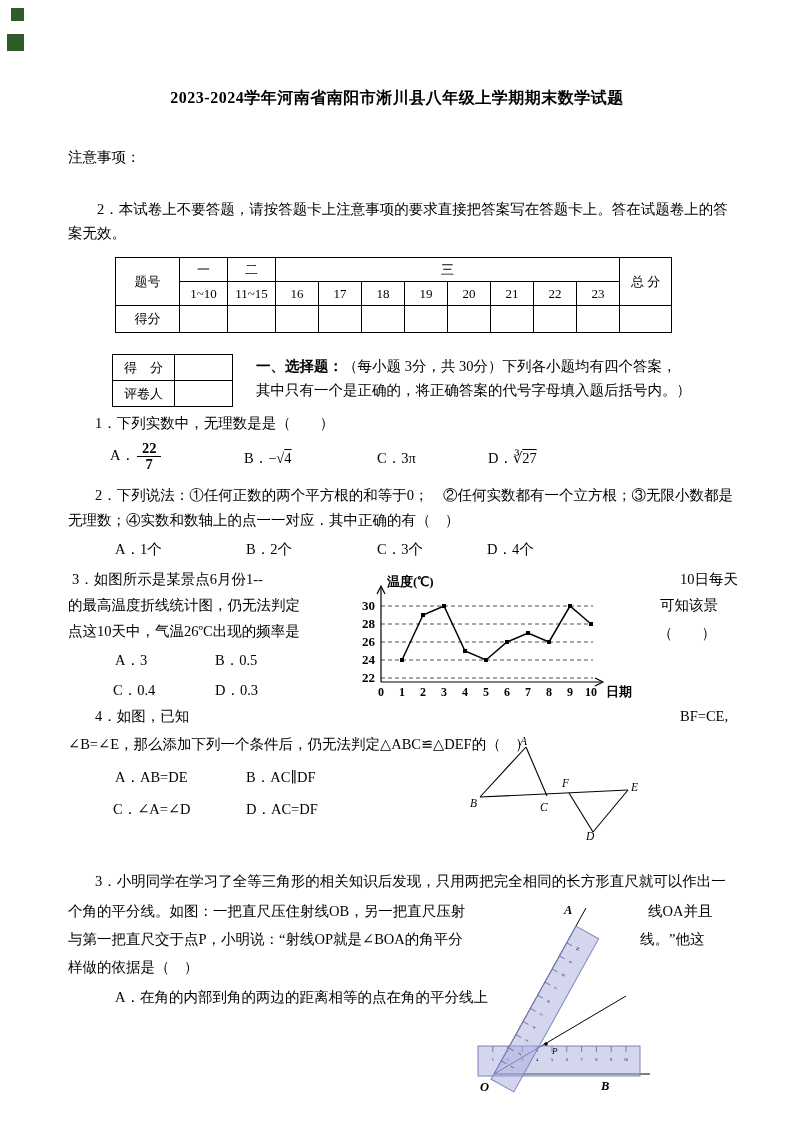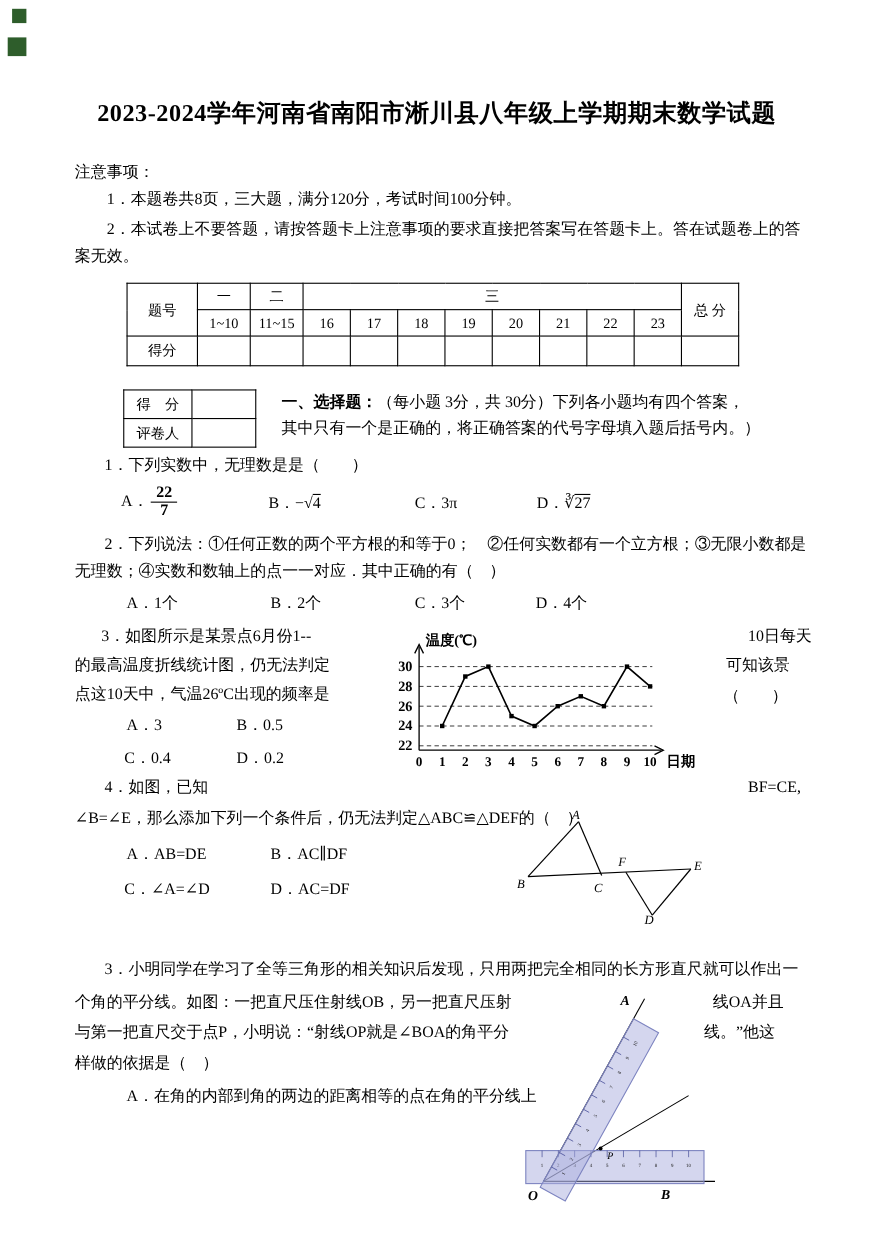--- a/index.html
+++ b/index.html
@@ -1,21 +1,21 @@
 <!DOCTYPE html>
 <html><head>
 <meta charset="utf-8">
 <style>
   *{box-sizing:border-box}
   body{margin:0;background:#fff}
   .page{position:relative;width:794px;height:1123px;margin:0 auto;background:#fff;color:#000;
         font-family:"Liberation Serif","DejaVu Serif",serif;overflow:hidden}
   .t{position:absolute;white-space:pre;font-size:14.5px;line-height:1.2}
   .wrap{white-space:normal;text-indent:29px;line-height:24px}
-  .title{position:absolute;left:0;width:100%;text-align:center;font-weight:bold;font-size:22px;letter-spacing:.5px}
+  .title{position:absolute;left:0;width:100%;text-align:center;font-weight:bold;font-size:16px;letter-spacing:.5px}
   table{position:absolute;border-collapse:collapse;table-layout:fixed}
   td{border:1px solid #000;text-align:center;font-size:13px;padding:0;height:24px;vertical-align:middle}
   .c-qnum{width:64px}.c-total{width:52px}.wg{width:48px}.wq{width:43px}
   .r-score td{height:27px}
   .grader-table td{height:26px}
   .gl{width:62px}.gb{width:58px}
   .page>svg{position:absolute}
   .axis{stroke:#000;stroke-width:1.2;fill:none}
   .grid{stroke:#000;stroke-width:.7;stroke-dasharray:4 3}
   .dataline{fill:none;stroke:#000;stroke-width:1.5}
@@ -43,21 +43,20 @@
 <div class="page">
 
   <svg style="left:6px;top:6px" width="30" height="56">
     <rect x="5" y="2" width="13" height="13" fill="#2e5d2b"></rect>
     <rect x="1" y="28" width="17" height="17" fill="#2e5d2b"></rect>
   </svg>
 
   <div class="title" style="top:88px">2023-2024学年河南省南阳市淅川县八年级上学期期末数学试题</div>
 
   <div class="t" style="left:68px;top:149px">注意事项：</div>
-  <div class="t" style="left:97px;top:173px">1．本题卷共8页，三大题，满分120分，考试时间100分钟。</div>
   <div class="t wrap" style="left:68px;top:197px;width:660px">2．本试卷上不要答题，请按答题卡上注意事项的要求直接把答案写在答题卡上。答在试题卷上的答案无效。</div>
 
   <table class="score-table" style="left:115px;top:257px">
     <tbody>
         <tr>
       <td class="c-qnum" rowspan="2">题号</td>
       <td>一</td>
       <td>二</td>
       <td colspan="8">三</td>
       <td class="c-total" rowspan="2">总 分</td>
@@ -113,30 +112,30 @@
   <div class="t" style="left:377px;top:450px">C．3π</div>
   <div class="t" style="left:488px;top:450px"><span>D．∛</span><span class="ovl">27</span></div>
 
   <div class="t" style="left:95px;top:487px">2．下列说法：①任何正数的两个平方根的和等于0；　②任何实数都有一个立方根；③无限小数都是</div>
   <div class="t" style="left:68px;top:512px">无理数；④实数和数轴上的点一一对应．其中正确的有（　）</div>
   <div class="t" style="left:115px;top:541px">A．1个</div>
   <div class="t" style="left:246px;top:541px">B．2个</div>
   <div class="t" style="left:377px;top:541px">C．3个</div>
   <div class="t" style="left:487px;top:541px">D．4个</div>
 
-  <div class="t" style="left:92px;top:571px">3．如图所示是某景点6月份1--</div>
+  <div class="t" style="left:72px;top:571px">3．如图所示是某景点6月份1--</div>
   <div class="t" style="left:68px;top:597px">的最高温度折线统计图，仍无法判定</div>
   <div class="t" style="left:68px;top:623px">点这10天中，气温26ºC出现的频率是</div>
   <div class="t" style="left:680px;top:571px">10日每天</div>
   <div class="t" style="left:660px;top:597px">可知该景</div>
   <div class="t" style="left:658px;top:625px">（　　）</div>
   <div class="t" style="left:115px;top:652px">A．3</div>
   <div class="t" style="left:215px;top:652px">B．0.5</div>
   <div class="t" style="left:113px;top:682px">C．0.4</div>
-  <div class="t" style="left:215px;top:682px">D．0.2</div>
+  <div class="t" style="left:215px;top:682px">D．0.3</div>
 
   <svg id="temp-chart" style="left:335px;top:572px" width="300" height="135" viewBox="0 0 300 135">
     <line class="axis" x1="46" y1="16" x2="46" y2="110"></line>
     <line class="axis" x1="46" y1="110" x2="266" y2="110"></line>
     <polyline class="axis" points="42,22 46,14 50,22"></polyline>
     <polyline class="axis" points="260,106 268,110 260,114"></polyline>
     <text class="chart-title" x="52" y="14">温度(℃)</text>
     <text class="chart-xlabel" x="271" y="124">日期</text>
     <g id="chart-dyn">
         <line x1="46" x2="258" y1="106" y2="106" class="grid"></line>

